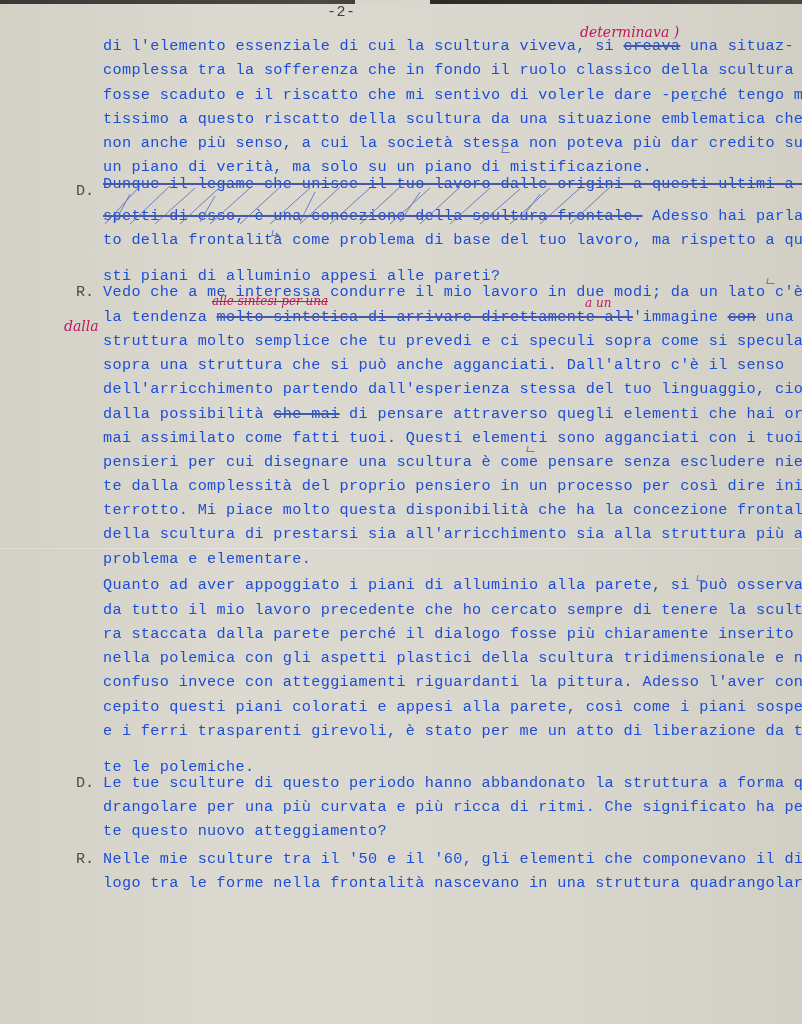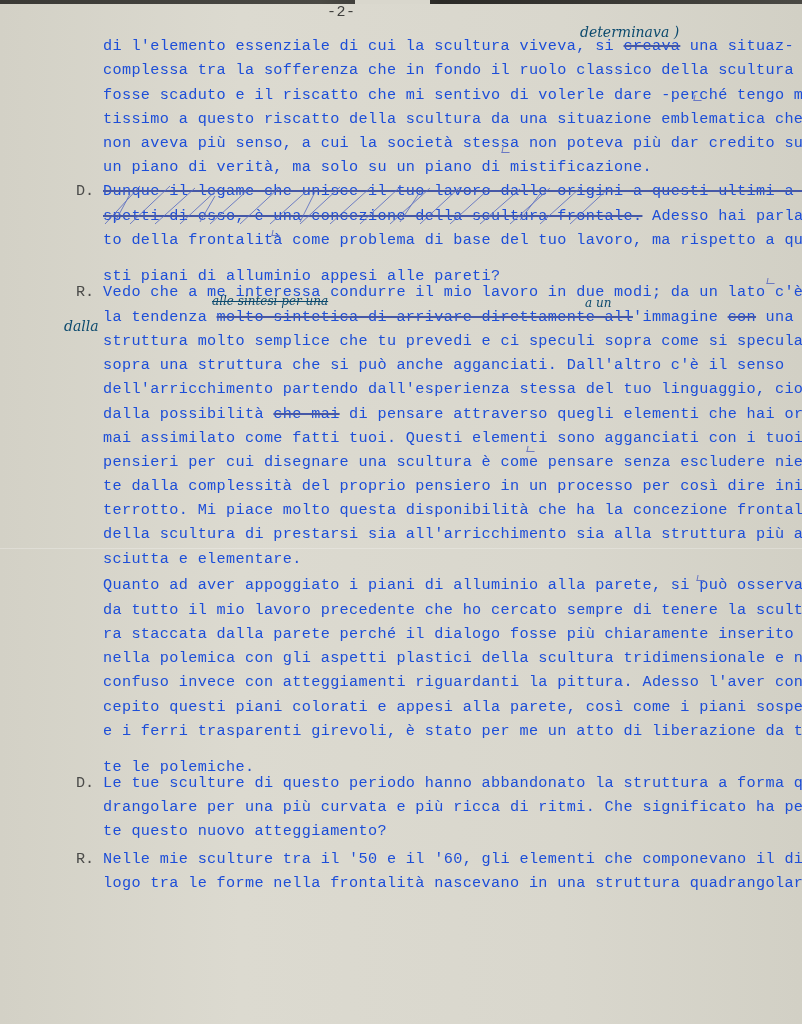--- a/index.html
+++ b/index.html
@@ -20,21 +20,21 @@
   }
   .line {
     position:absolute; left:103px; font-size:15.2px; white-space:pre; letter-spacing:0.35px;
     color:#1d4ed8; line-height:20px;
   }
   .lbl {
     position:absolute; left:76px; font-size:15.2px; color:#4b4b49; line-height:20px;
   }
   .strike { text-decoration:line-through; text-decoration-color:#4658a6; text-decoration-thickness:2px; }
   .hand {
-    position:absolute; font-family:"DejaVu Serif", serif; font-style:italic; color:#0c4a6e; font-size:13px;
+    position:absolute; font-family:"DejaVu Serif", serif; font-style:italic; color:#be185d; font-size:13px;
   }
   .scribble {
     position:absolute; left:100px; top:184px; width:680px; height:44px;
   }
   .tick {
     position:absolute; width:7px; height:5px; border-left:1.2px solid #6a78c4; border-bottom:1.2px solid #6a78c4;
     transform:skewX(-10deg);
   }
   .foldline { position:absolute; left:0; top:548px; width:802px; height:1px; background:rgba(255,255,255,0.25); }
 </style>
@@ -46,40 +46,40 @@
   </div>
 <div class="foldline"></div>
 
 <div class="pagenum">-2-</div>
 
 <div id="lines">
     <div class="line" style="top: 36px;"><span>di l'elemento essenziale di cui la scultura viveva, si </span><span class="strike">creava</span><span> una situaz-</span></div>
     <div class="line" style="top: 60px;"><span>complessa tra la sofferenza che in fondo il ruolo classico della scultura</span></div>
     <div class="line" style="top: 85px;"><span>fosse scaduto e il riscatto che mi sentivo di volerle dare -perché tengo mol-</span></div>
     <div class="line" style="top: 109px;"><span>tissimo a questo riscatto della scultura da una situazione emblematica che</span></div>
-    <div class="line" style="top: 133px;"><span>non aveva più senso, a cui la società stessa non poteva più dar credito su</span></div>
+    <div class="line" style="top: 133px;"><span>non anche più senso, a cui la società stessa non poteva più dar credito su</span></div>
     <div class="line" style="top: 157px;"><span>un piano di verità, ma solo su un piano di mistificazione.</span></div>
     <div class="lbl" style="top: 181px;">D.</div>
-    <div class="line" style="top: 181px;"><span class="strike">Dunque il legame che unisce il tuo lavoro dalle origini a questi ultimi a-</span></div>
+    <div class="line" style="top: 174px;"><span class="strike">Dunque il legame che unisce il tuo lavoro dalle origini a questi ultimi a-</span></div>
     <div class="line" style="top: 206px;"><span class="strike">spetti di esso, è una concezione della scultura frontale.</span><span> Adesso hai parla-</span></div>
     <div class="line" style="top: 230px;"><span>to della frontalità come problema di base del tuo lavoro, ma rispetto a que-</span></div>
     <div class="line" style="top: 266px; text-align: center;"><span>sti piani di alluminio appesi alle pareti?</span></div>
     <div class="lbl" style="top: 282px;">R.</div>
     <div class="line" style="top: 282px;"><span>Vedo che a me interessa condurre il mio lavoro in due modi; da un lato c'è</span></div>
     <div class="line" style="top: 307px;"><span>la tendenza </span><span class="strike">molto sintetica di arrivare direttamente all</span><span>'immagine </span><span class="strike">con</span><span> una</span></div>
     <div class="line" style="top: 331px;"><span>struttura molto semplice che tu prevedi e ci speculi sopra come si specula</span></div>
     <div class="line" style="top: 355px;"><span>sopra una struttura che si può anche agganciati. Dall'altro c'è il senso</span></div>
     <div class="line" style="top: 379px;"><span>dell'arricchimento partendo dall'esperienza stessa del tuo linguaggio, cioè</span></div>
     <div class="line" style="top: 404px;"><span>dalla possibilità </span><span class="strike">che mai</span><span> di pensare attraverso quegli elementi che hai or-</span></div>
     <div class="line" style="top: 428px;"><span>mai assimilato come fatti tuoi. Questi elementi sono agganciati con i tuoi</span></div>
     <div class="line" style="top: 452px;"><span>pensieri per cui disegnare una scultura è come pensare senza escludere nien-</span></div>
     <div class="line" style="top: 476px;"><span>te dalla complessità del proprio pensiero in un processo per così dire inin-</span></div>
     <div class="line" style="top: 500px;"><span>terrotto. Mi piace molto questa disponibilità che ha la concezione frontale</span></div>
     <div class="line" style="top: 524px;"><span>della scultura di prestarsi sia all'arricchimento sia alla struttura più a-</span></div>
-    <div class="line" style="top: 549px;"><span>sciutta e elementare.</span></div>
+    <div class="line" style="top: 549px;"><span>problema e elementare.</span></div>
     <div class="line" style="top: 575px;"><span>Quanto ad aver appoggiato i piani di alluminio alla parete, si può osservare</span></div>
     <div class="line" style="top: 600px;"><span>da tutto il mio lavoro precedente che ho cercato sempre di tenere la scultu-</span></div>
     <div class="line" style="top: 624px;"><span>ra staccata dalla parete perché il dialogo fosse più chiaramente inserito</span></div>
     <div class="line" style="top: 648px;"><span>nella polemica con gli aspetti plastici della scultura tridimensionale e non</span></div>
     <div class="line" style="top: 672px;"><span>confuso invece con atteggiamenti riguardanti la pittura. Adesso l'aver con-</span></div>
     <div class="line" style="top: 697px;"><span>cepito questi piani colorati e appesi alla parete, così come i piani sospesi</span></div>
     <div class="line" style="top: 721px;"><span>e i ferri trasparenti girevoli, è stato per me un atto di liberazione da tut-</span></div>
     <div class="line" style="top: 745px; margin-top: 12px;"><span>te le polemiche.</span></div>
     <div class="lbl" style="top: 773px;">D.</div>
     <div class="line" style="top: 773px;"><span>Le tue sculture di questo periodo hanno abbandonato la struttura a forma qua-</span></div>

